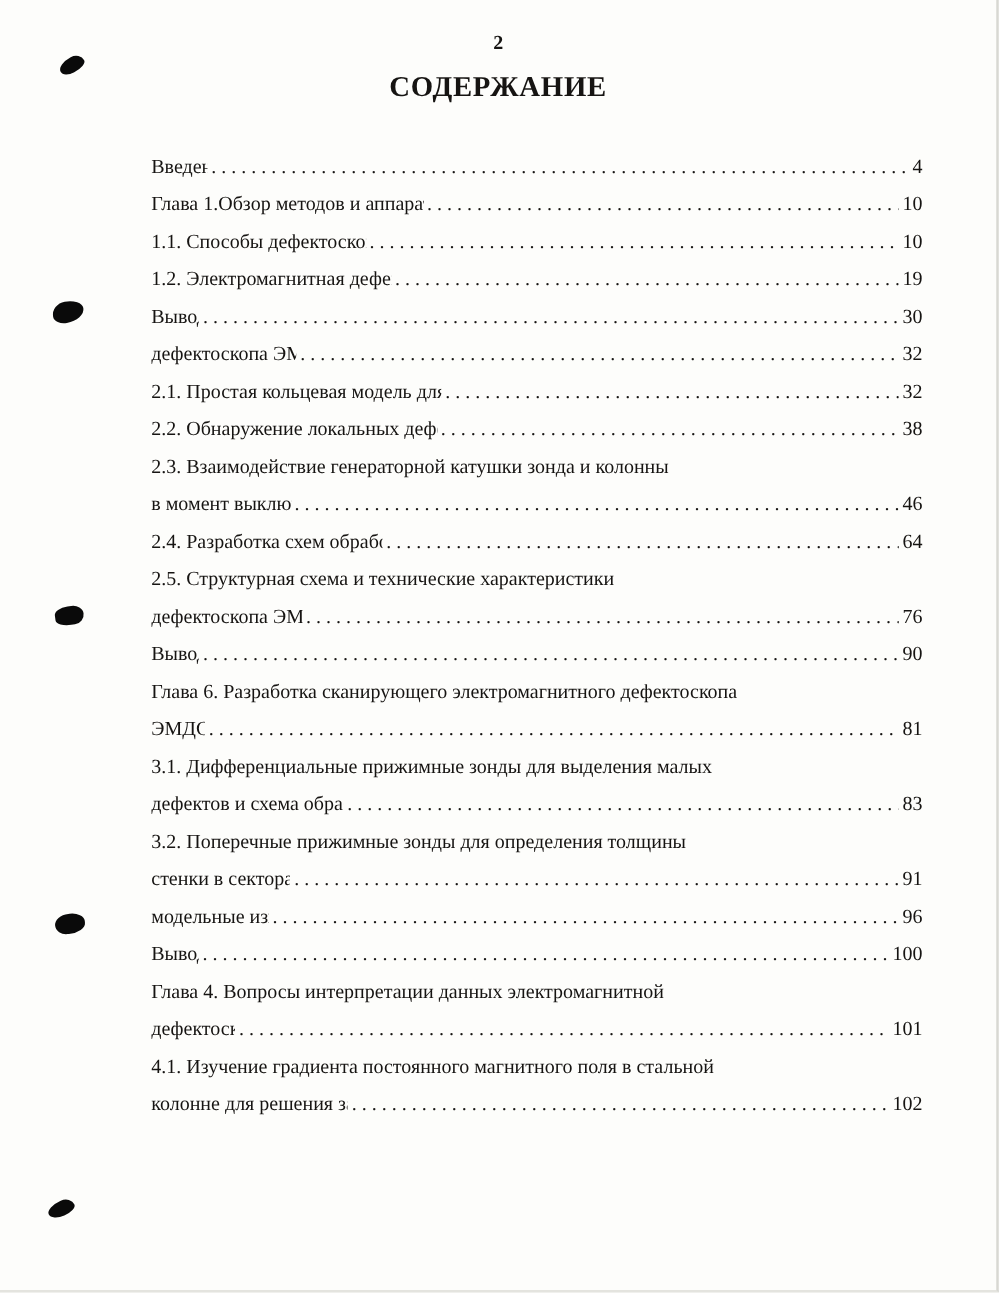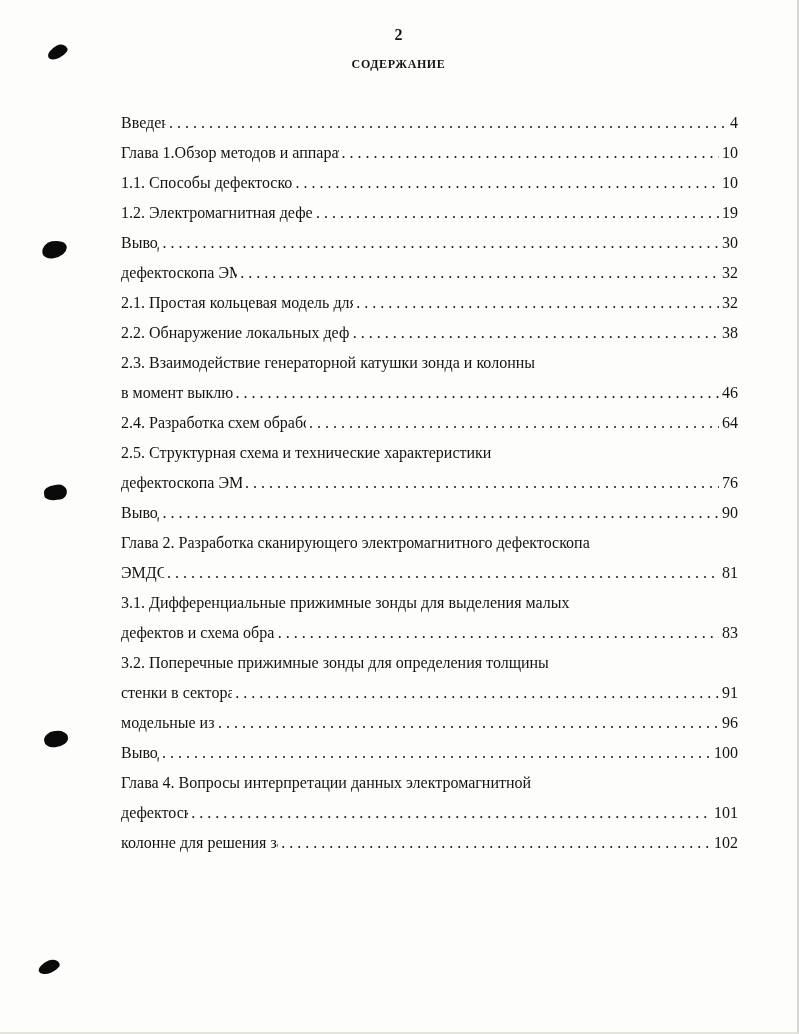--- a/index.html
+++ b/index.html
@@ -23,21 +23,21 @@
   .page-number-top {
     text-align: center;
     padding-top: 26px;
     font-size: 16px;
     font-weight: bold;
   }
   .doc-title {
     text-align: center;
     margin-top: 13px;
     font-weight: bold;
-    font-size: 12px;
+    font-size: 23px;
     letter-spacing: 0.6px;
   }
   .toc {
     margin: 36px 59px 0 121px;
   }
   .toc-row {
     display: flex;
     align-items: baseline;
     height: 30px;
     font-size: 16px;
@@ -152,21 +152,21 @@
       <span class="toc-text">дефектоскопа ЭМДС-ТМ-42Е</span>
       <span class="toc-leader"></span>
       <span class="toc-page">76</span>
     </div>
       <div class="toc-row">
       <span class="toc-text">Выводы</span>
       <span class="toc-leader"></span>
       <span class="toc-page">90</span>
     </div>
       <div class="toc-row">
-      <span class="toc-text">Глава 2. Разработка сканирующего электромагнитного дефектоскопа</span>
+      <span class="toc-text">Глава 6. Разработка сканирующего электромагнитного дефектоскопа</span>
 
     </div>
       <div class="toc-row">
       <span class="toc-text">ЭМДС-С</span>
       <span class="toc-leader"></span>
       <span class="toc-page">81</span>
     </div>
       <div class="toc-row">
       <span class="toc-text">3.1. Дифференциальные прижимные зонды для выделения малых</span>
 
@@ -198,19 +198,23 @@
       <div class="toc-row">
       <span class="toc-text">Глава 4. Вопросы интерпретации данных электромагнитной</span>
 
     </div>
       <div class="toc-row">
       <span class="toc-text">дефектоскопии</span>
       <span class="toc-leader"></span>
       <span class="toc-page">101</span>
     </div>
       <div class="toc-row">
+      <span class="toc-text">4.1. Изучение градиента постоянного магнитного поля в стальной</span>
+
+    </div>
+      <div class="toc-row">
       <span class="toc-text">колонне для решения задач дефектоскопии</span>
       <span class="toc-leader"></span>
       <span class="toc-page">102</span>
     </div>
     </div>
 
 </div>
 
 </body></html>

